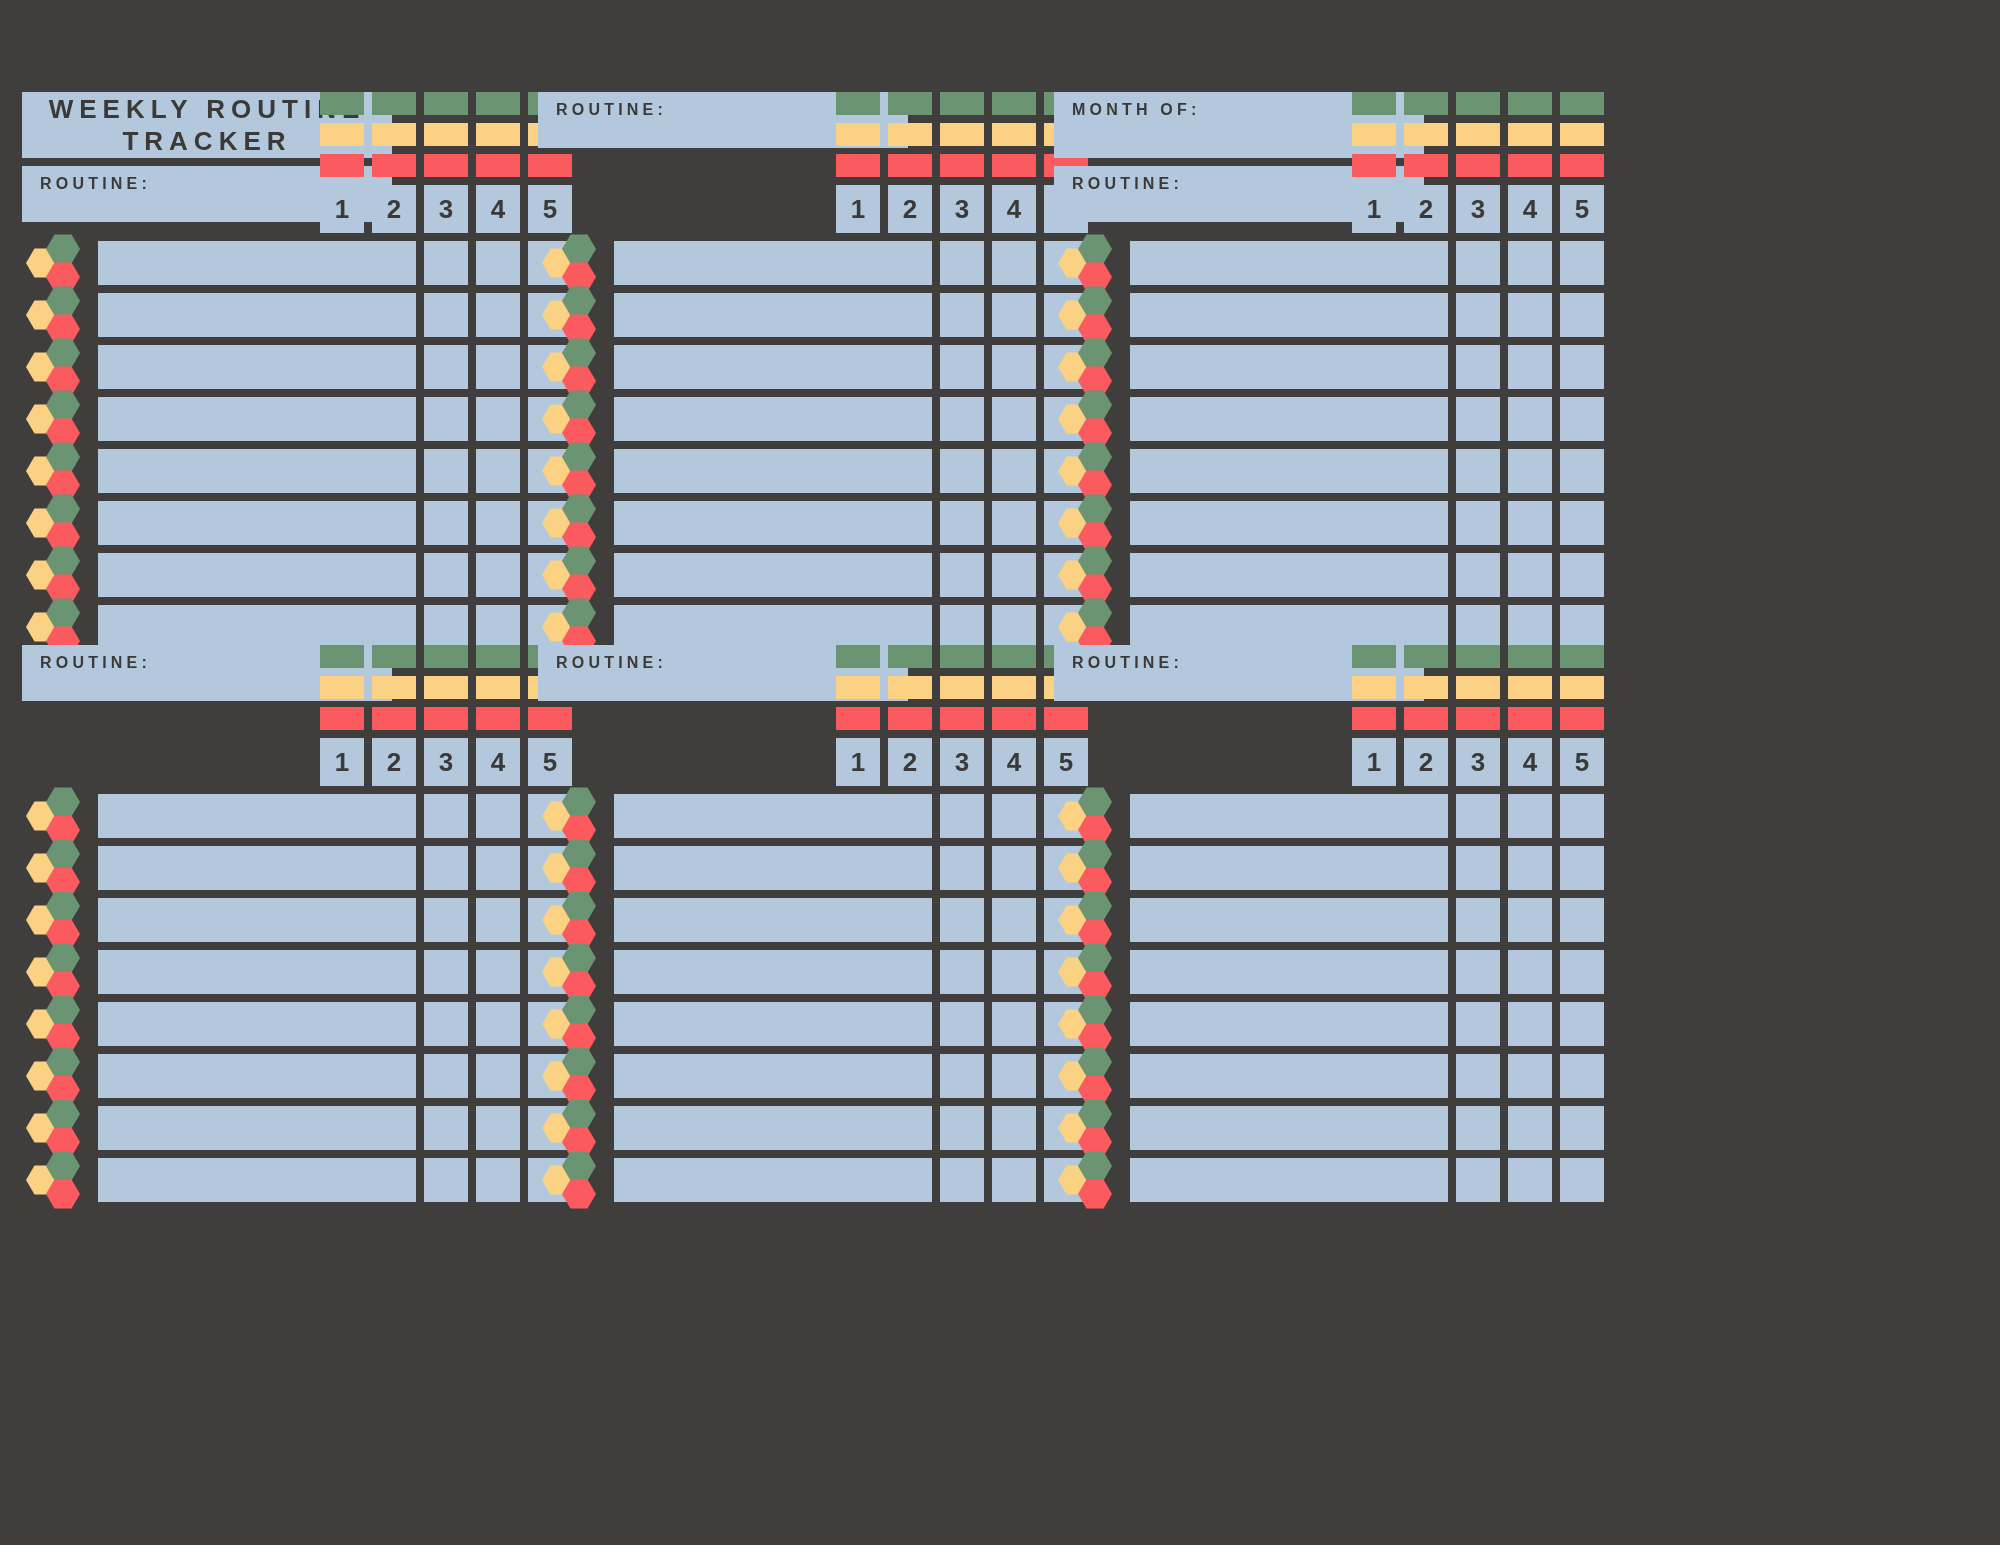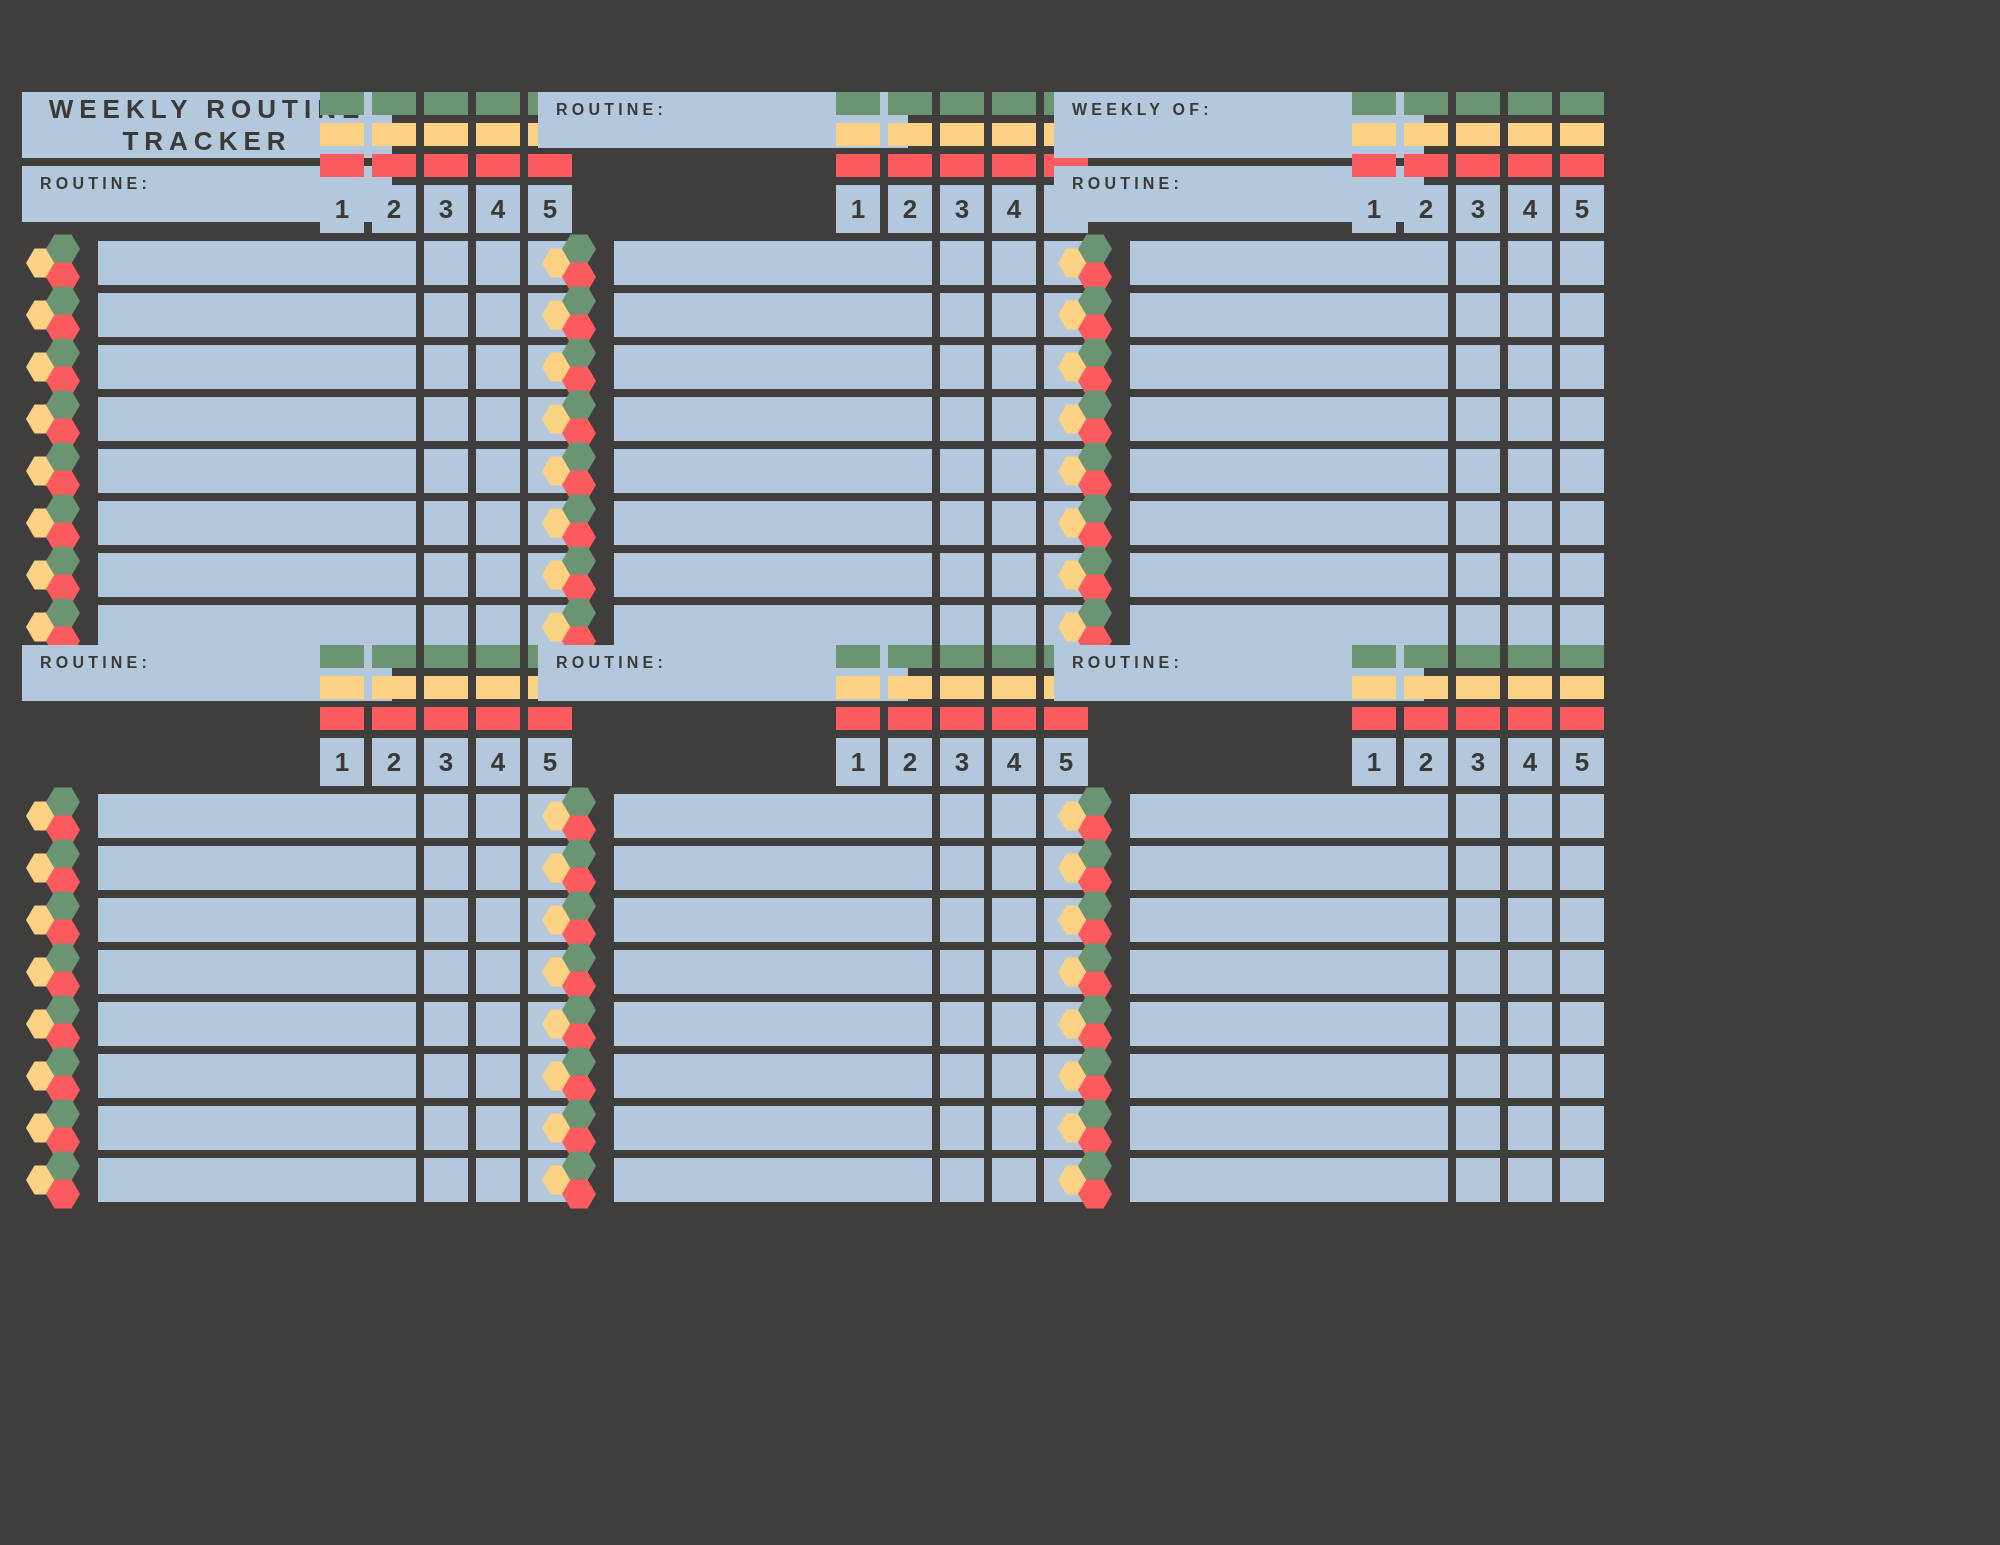--- a/index.html
+++ b/index.html
@@ -345,21 +345,21 @@
       </div>
       <div class="rowfield" style="left: 614px; top: 605px; width: 288px;"></div>
       <div class="cell" style="left: 836px; top: 605px;"></div>
       <div class="cell" style="left: 888px; top: 605px;"></div>
       <div class="cell" style="left: 940px; top: 605px;"></div>
       <div class="cell" style="left: 992px; top: 605px;"></div>
       <div class="cell" style="left: 1044px; top: 605px;"></div>
     </div>
     <div class="panel" style="left: 0px; top: 0px;">
       <div class="label-box" style="left: 1054px; top: 92px; height: 66px;">
-        <div class="label-text">WEEKLY OF:</div>
+        <div class="label-text">MONTH OF:</div>
       </div>
       <div class="label-box" style="left: 1054px; top: 166px;">
         <div class="label-text">ROUTINE:</div>
       </div>
       <div class="swatch sw-green" style="left: 1352px; top: 92px;"></div>
       <div class="swatch sw-green" style="left: 1404px; top: 92px;"></div>
       <div class="swatch sw-green" style="left: 1456px; top: 92px;"></div>
       <div class="swatch sw-green" style="left: 1508px; top: 92px;"></div>
       <div class="swatch sw-green" style="left: 1560px; top: 92px;"></div>
       <div class="swatch sw-yellow" style="left: 1352px; top: 123px;"></div>

